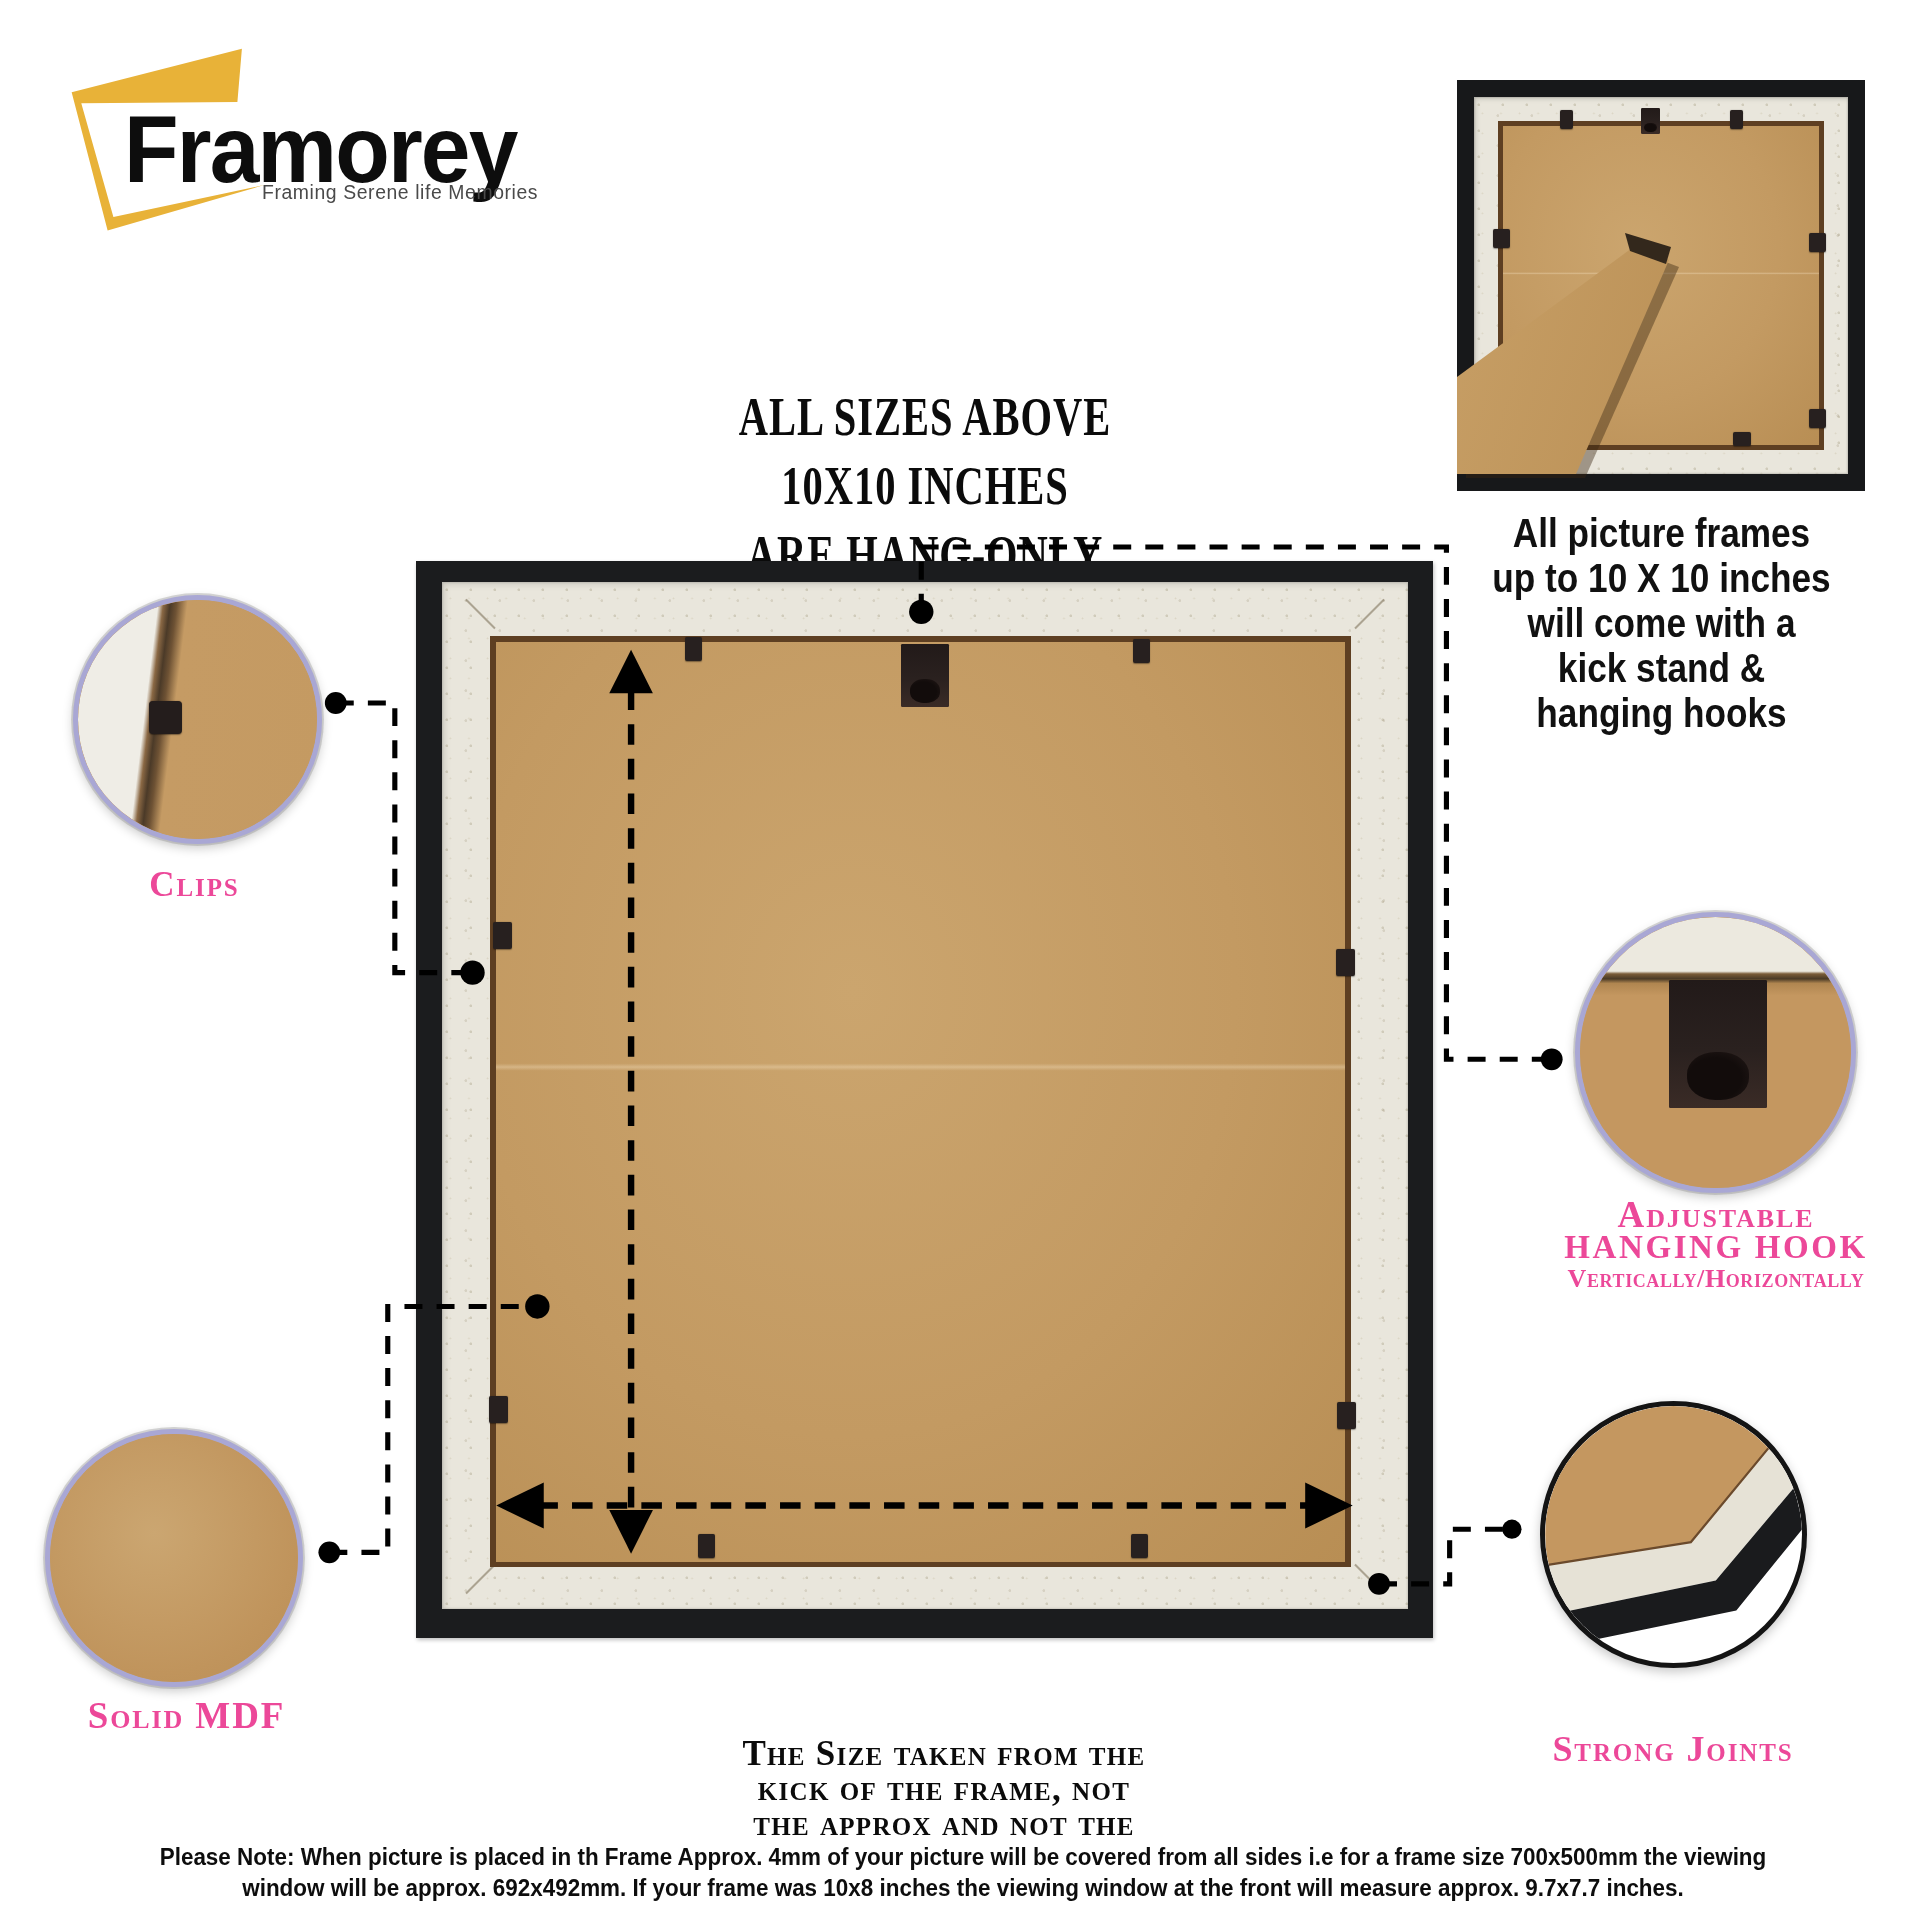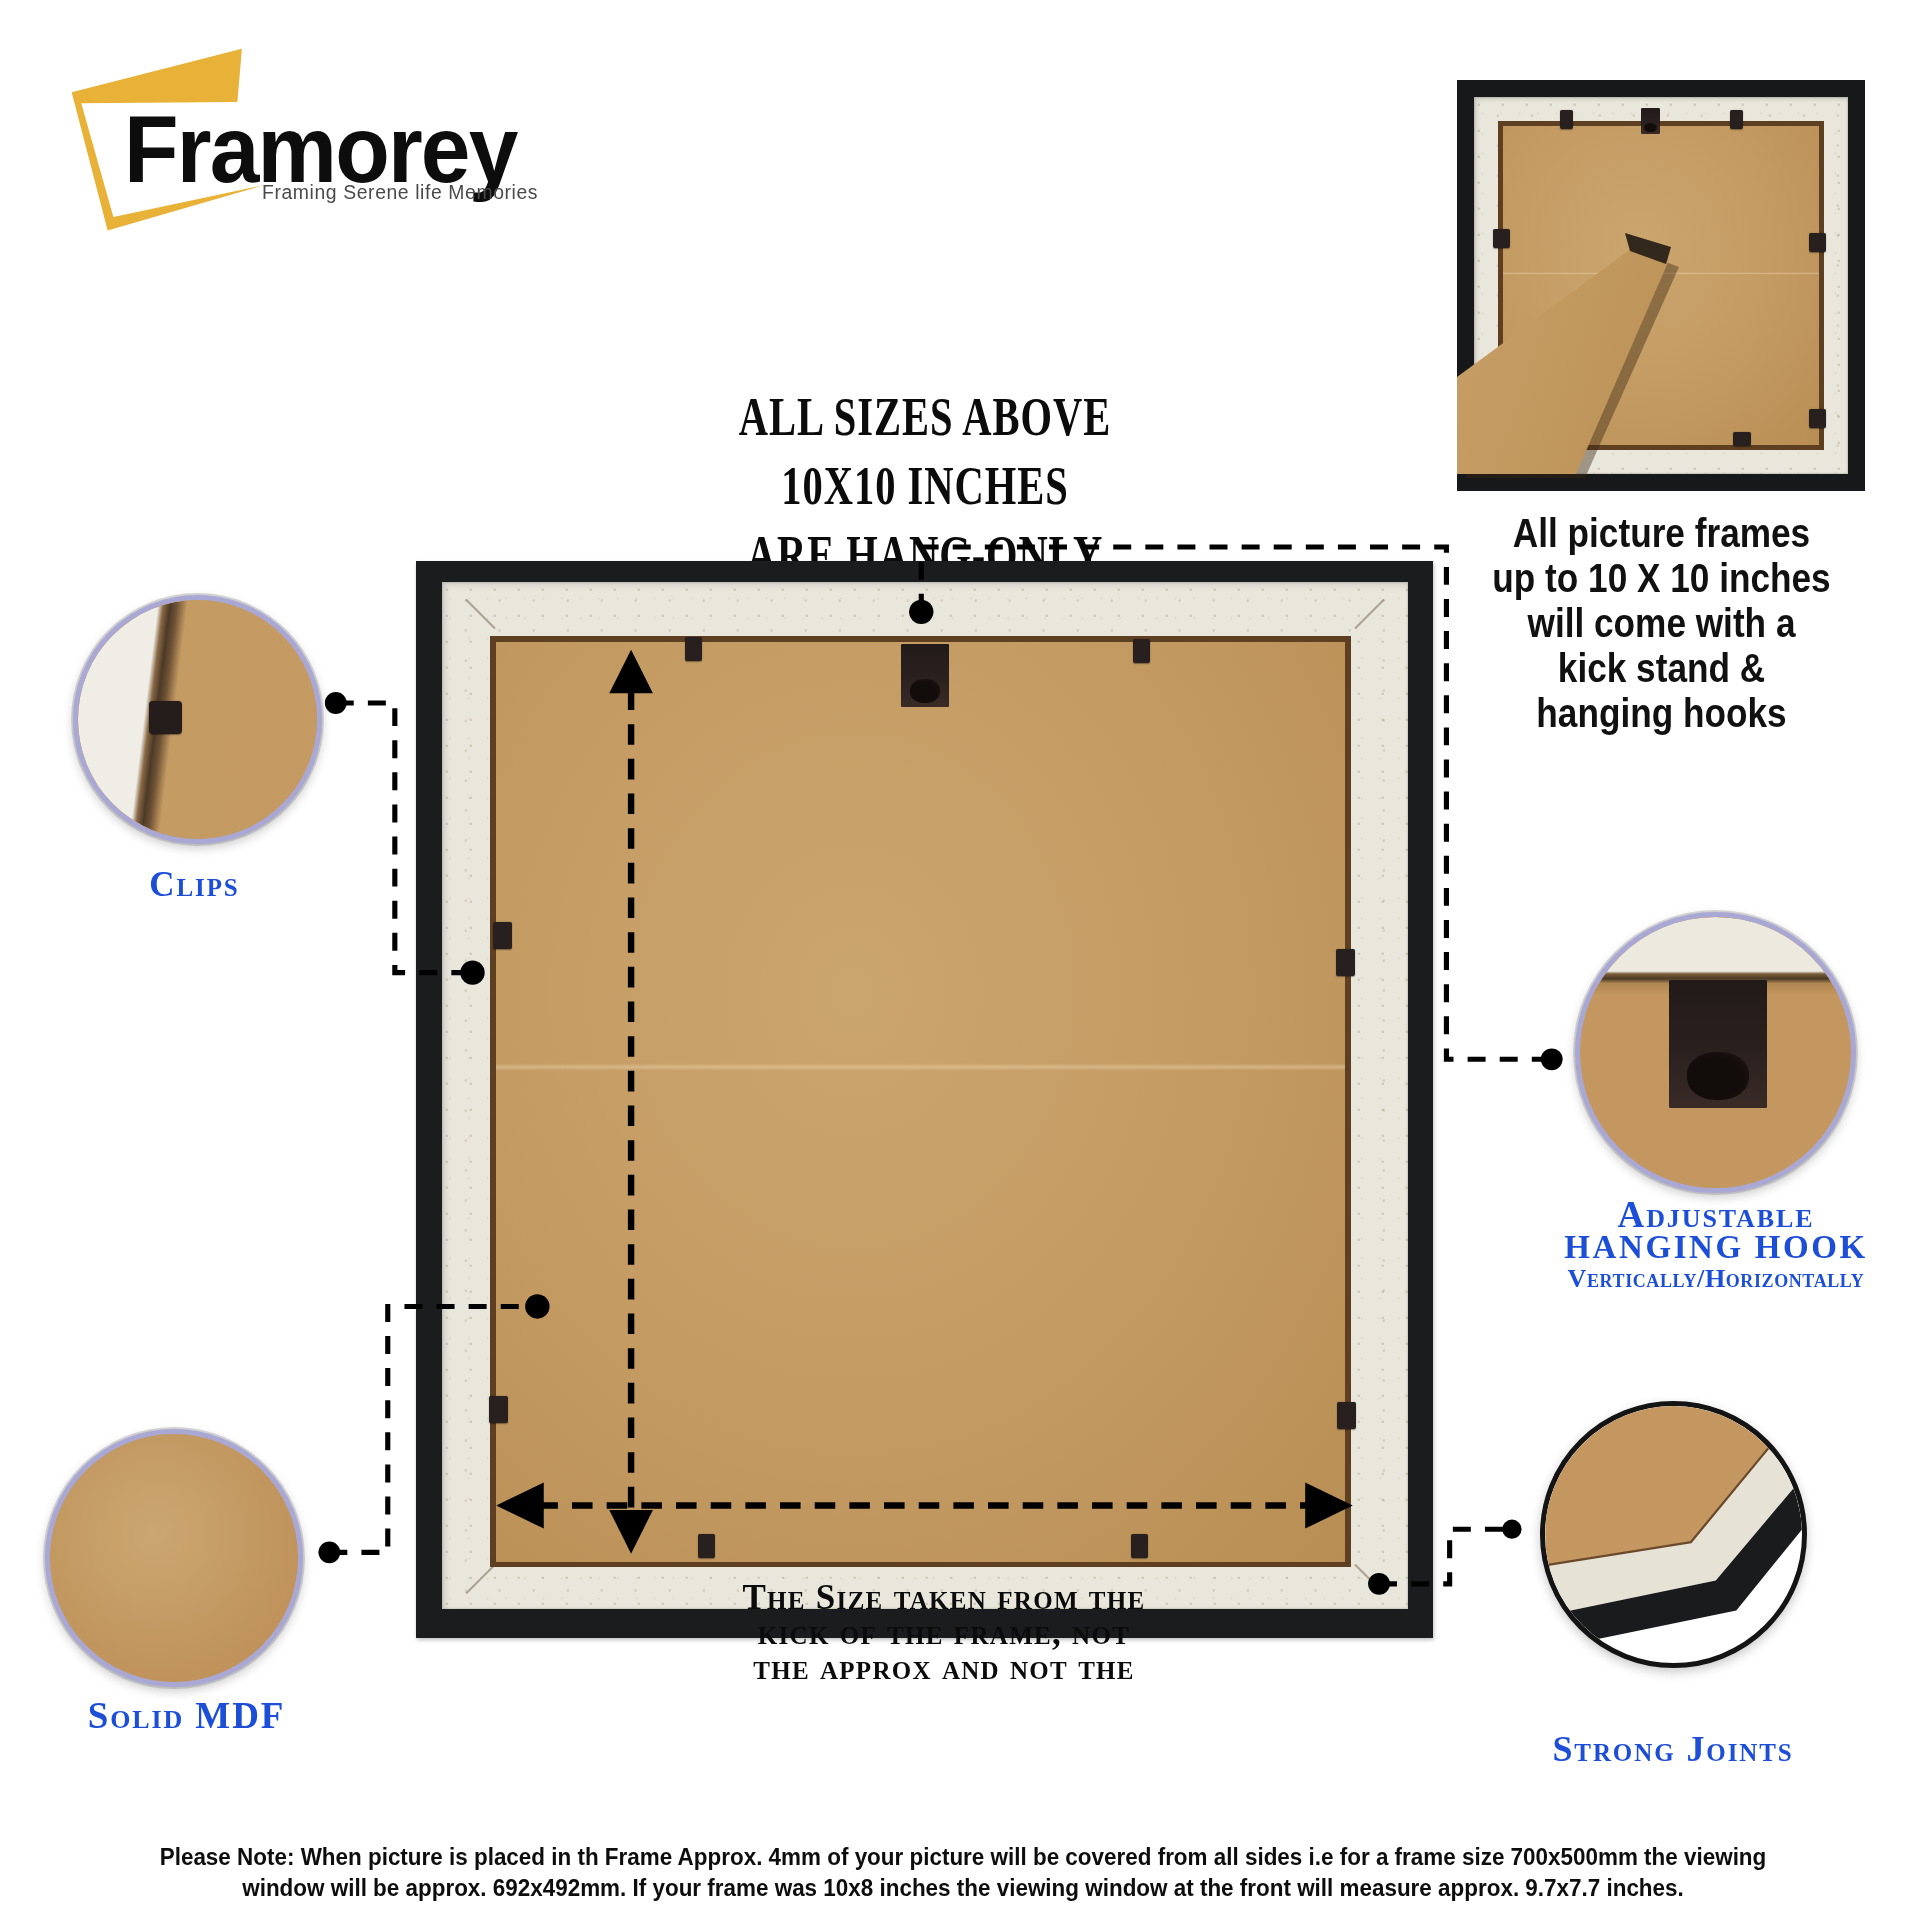--- a/index.html
+++ b/index.html
@@ -70,30 +70,30 @@
   .mdf-zoom{position:absolute;inset:0;background:radial-gradient(circle at 42% 40%, #CBA671 0%, #C0945C 68%, #B98E55 100%);}
   .hook-circle{left:1575px;top:912px;width:271px;height:271px;}
   .hook-zoom{position:absolute;inset:0;background:
       linear-gradient(180deg,#ECE9DF 0%,#ECE9DF 20%,#7A5C38 21%,#4A3A26 22.8%,#B08650 24.5%,#C49760 29%,#C49760 100%);}
   .hook-zoom .hookrect{left:89px;top:63px;width:98px;height:128px;}
   .joints-circle{left:1540px;top:1401px;width:257px;height:257px;border-color:#141414;background:#fff;
           box-shadow:0 3.9px 10.3px rgba(0,0,0,.22);}
 
   
   .callout-label{position:absolute;text-align:center;font-family:"Liberation Serif",serif;font-weight:700;
-                 color:#1d4ed8;font-variant:small-caps;letter-spacing:1.9px;}
+                 color:#ec4899;font-variant:small-caps;letter-spacing:1.9px;}
   .clips-label{left:66px;top:865px;width:257px;font-size:35px;}
   .mdf-label{left:13px;top:1694px;width:347px;font-size:37px;}
   .joints-label{left:1474px;top:1692px;width:398px;font-size:36px;margin-top:36px;}
   .hook-label{left:1483px;top:1198px;width:466px;font-size:37px;line-height:33px;}
   .hook-label .l2{text-transform:uppercase;font-variant:normal;font-size:33px;letter-spacing:2.6px;}
   .hook-label .l3{font-size:26px;letter-spacing:0.6px;line-height:29.5px;}
 
   
-  .size-note{position:absolute;left:610px;top:1580px;width:668px;font-size:35px;line-height:35px;
+  .size-note{position:absolute;left:610px;top:1736px;width:668px;font-size:35px;line-height:35px;
              letter-spacing:1.3px;}
   .footer{position:absolute;left:0;top:1841px;width:1926px;text-align:center;font-weight:700;
           font-size:24.4px;line-height:31px;color:#0d0d0d;transform:scaleX(.92);transform-origin:center top;}
   .footer div{white-space:nowrap;}
 
   
   .overlay{position:absolute;left:0;top:0;width:1926px;height:1926px;pointer-events:none;z-index:40;}
 </style>
 </head>
 <body>

